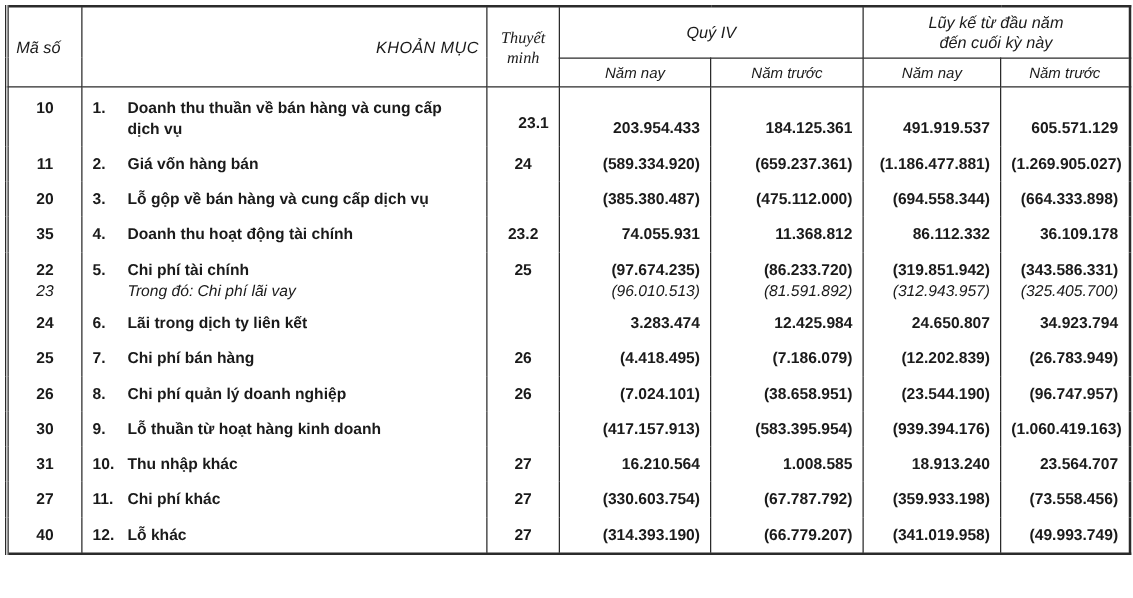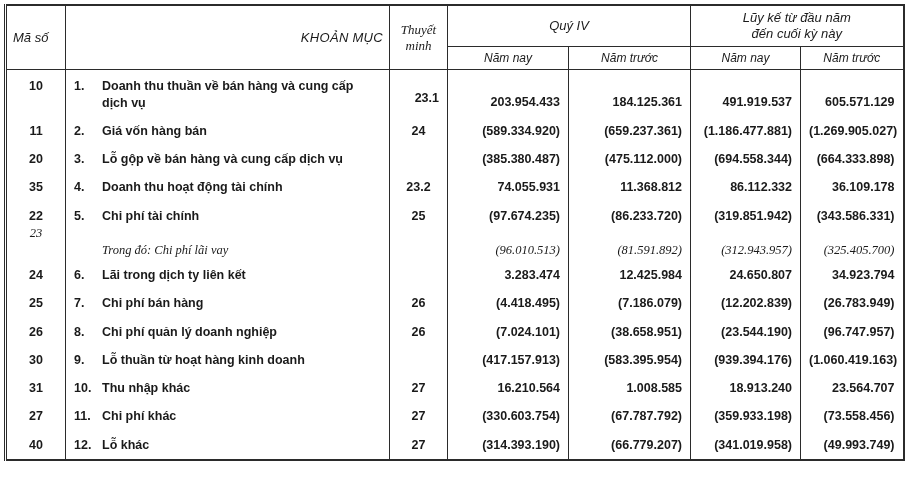--- a/index.html
+++ b/index.html
@@ -103,25 +103,24 @@
     text-align: left;
   }
   .item .lbl {
     flex: 1 1 auto;
   }
 
   
   .subline {
     font-style: italic;
     font-weight: normal;
-    font-family: Liberation Serif, serif;
   }
   td.c-ma .subline { display: block; margin-top: 1px; }
-  td.num  .subline { display: block; margin-top: 18px; }
-  .item .lbl .subline { display: block; margin-top: 18px; padding-left: 0; }
+  td.num  .subline { display: block; margin-top: 1px; }
+  .item .lbl .subline { display: block; margin-top: 1px; padding-left: 0; }
   tr.r-norm td { padding-top: 6px; padding-bottom: 6px; }
   tr.r-pair td { padding-top: 6px; padding-bottom: 3px; }
 
   
   tbody tr:first-child td { padding-top: 8px; }
 
   
   td.num.drop { padding-top: 24px; }
   td.c-thuyet.drop { padding-top: 20px; text-align: right; }
 </style>

